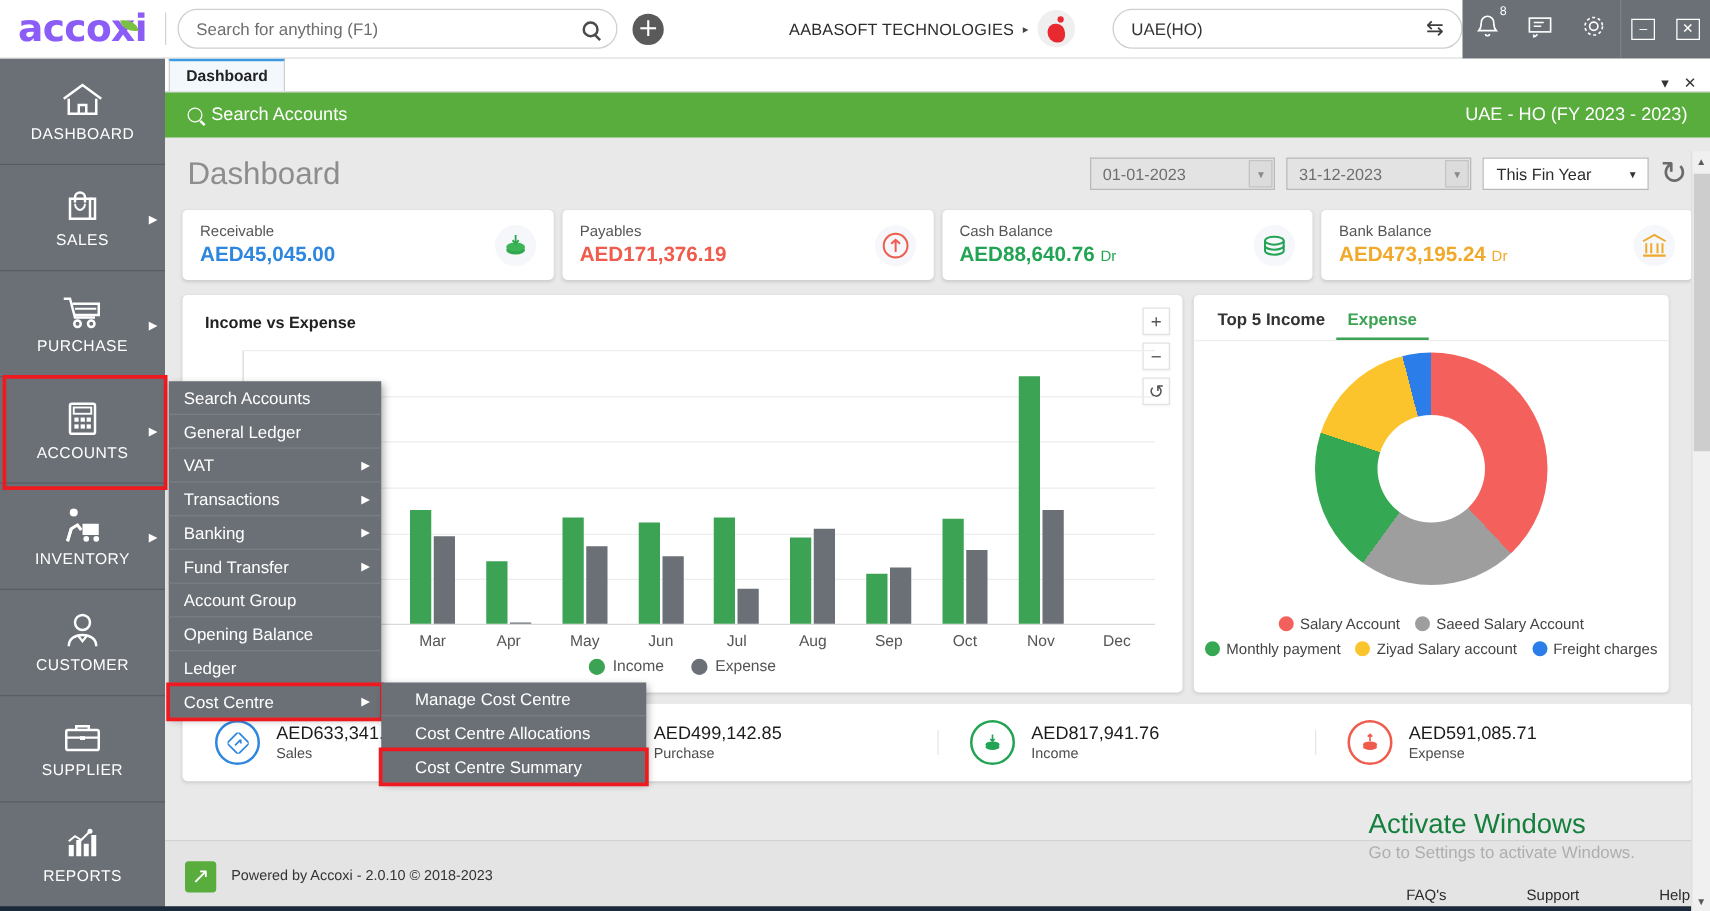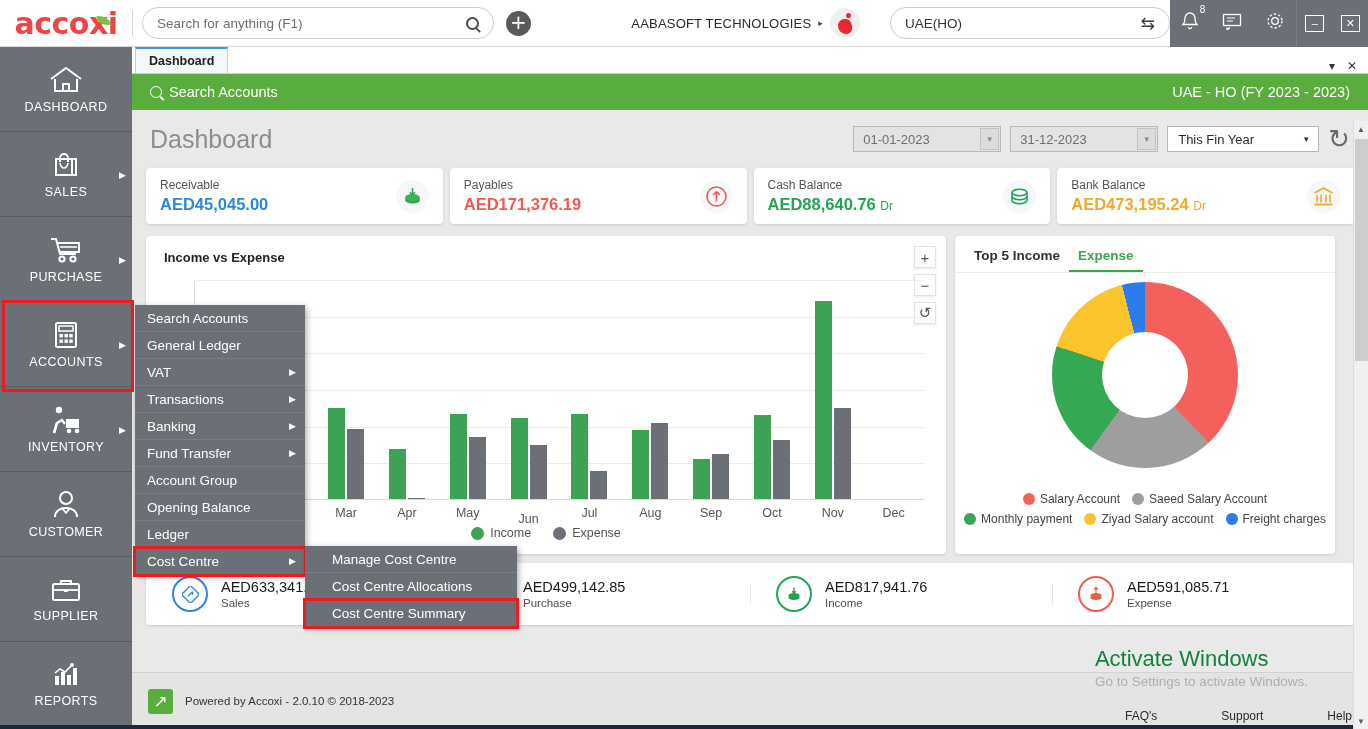--- a/index.html
+++ b/index.html
@@ -11,21 +11,21 @@
   body { position: relative; }
 
   
   #topbar {
     position: absolute; left: 0; top: 0; width: 1368px; height: 47px;
     background: #ffffff; display: flex; align-items: center;
     border-bottom: 1px solid #d8d8d8;
   }
   #logo {
     width: 132px; text-align: center; font-size: 30px; font-weight: 700;
-    letter-spacing: -0.5px; color: #ef4444; position: relative;
+    letter-spacing: -0.5px; color: #8b5cf6; position: relative;
     font-family: "DejaVu Sans", sans-serif;
   }
   #logo .leaf {
     position: absolute; width: 13px; height: 11px; top: 9px; right: 22px;
     background: #7ac143;
     border-radius: 0 100% 0 100%; transform: rotate(-12deg);
   }
   .vsep { width: 1px; height: 26px; background: #d4d4d4; }
   #search-box {
     margin-left: 9px; width: 352px; height: 32px; border: 1px solid #cfcfcf;
@@ -170,21 +170,21 @@
   .datebox {
     width: 148px; height: 26px; background: #e3e3e3; border: 1px solid #b9b9b9;
     display: flex; align-items: center; justify-content: space-between;
     font-size: 13px; color: #6e6e6e; padding-left: 9px;
   }
   .dbtn {
     width: 19px; height: 22px; margin: 1px; background: #dcdcdc; border: 1px solid #c3c3c3;
     display: flex; align-items: center; justify-content: center; font-size: 8px; color: #8a8a8a;
   }
   #selbox {
-    width: 152px; height: 26px; background: #fff; border: 1px solid #b9b9b9;
+    width: 133px; height: 26px; background: #fff; border: 1px solid #b9b9b9;
     display: flex; align-items: center; justify-content: space-between;
     padding: 0 8px 0 10px; font-size: 13px; color: #2b2b2b;
   }
   #refresh { font-size: 26px; color: #6a6a6a; cursor: pointer; font-family: "DejaVu Sans", sans-serif; }
 
   
   #kpirow { display: flex; gap: 7px; padding: 0 14px; }
   .kpi {
     flex: 1; height: 56px; background: #fff; border-radius: 4px;
     box-shadow: 0 1px 3px rgba(0,0,0,.13); display: flex; align-items: center;
@@ -653,21 +653,21 @@
           <div class="li">
             <span class="dot" style="background: rgb(107, 112, 118);"></span>
             <span>Expense</span>
           </div>
         </div>
     <div class="xlabel" style="left: 55.4167px; top: 270px;">Jan</div>
         <div class="xlabel" style="left: 116.25px; top: 270px;">Feb</div>
         <div class="xlabel" style="left: 177.083px; top: 270px;">Mar</div>
         <div class="xlabel" style="left: 237.917px; top: 270px;">Apr</div>
         <div class="xlabel" style="left: 298.75px; top: 270px;">May</div>
-        <div class="xlabel" style="left: 359.583px; top: 276px;">Jun</div>
+        <div class="xlabel" style="left: 359.583px; top: 270px;">Jun</div>
         <div class="xlabel" style="left: 420.417px; top: 270px;">Jul</div>
         <div class="xlabel" style="left: 481.25px; top: 270px;">Aug</div>
         <div class="xlabel" style="left: 542.083px; top: 270px;">Sep</div>
         <div class="xlabel" style="left: 602.917px; top: 270px;">Oct</div>
         <div class="xlabel" style="left: 663.75px; top: 270px;">Nov</div>
         <div class="xlabel" style="left: 724.583px; top: 270px;">Dec</div>
       </div>
 
     <div id="piecard">
       <div id="pietabs">

